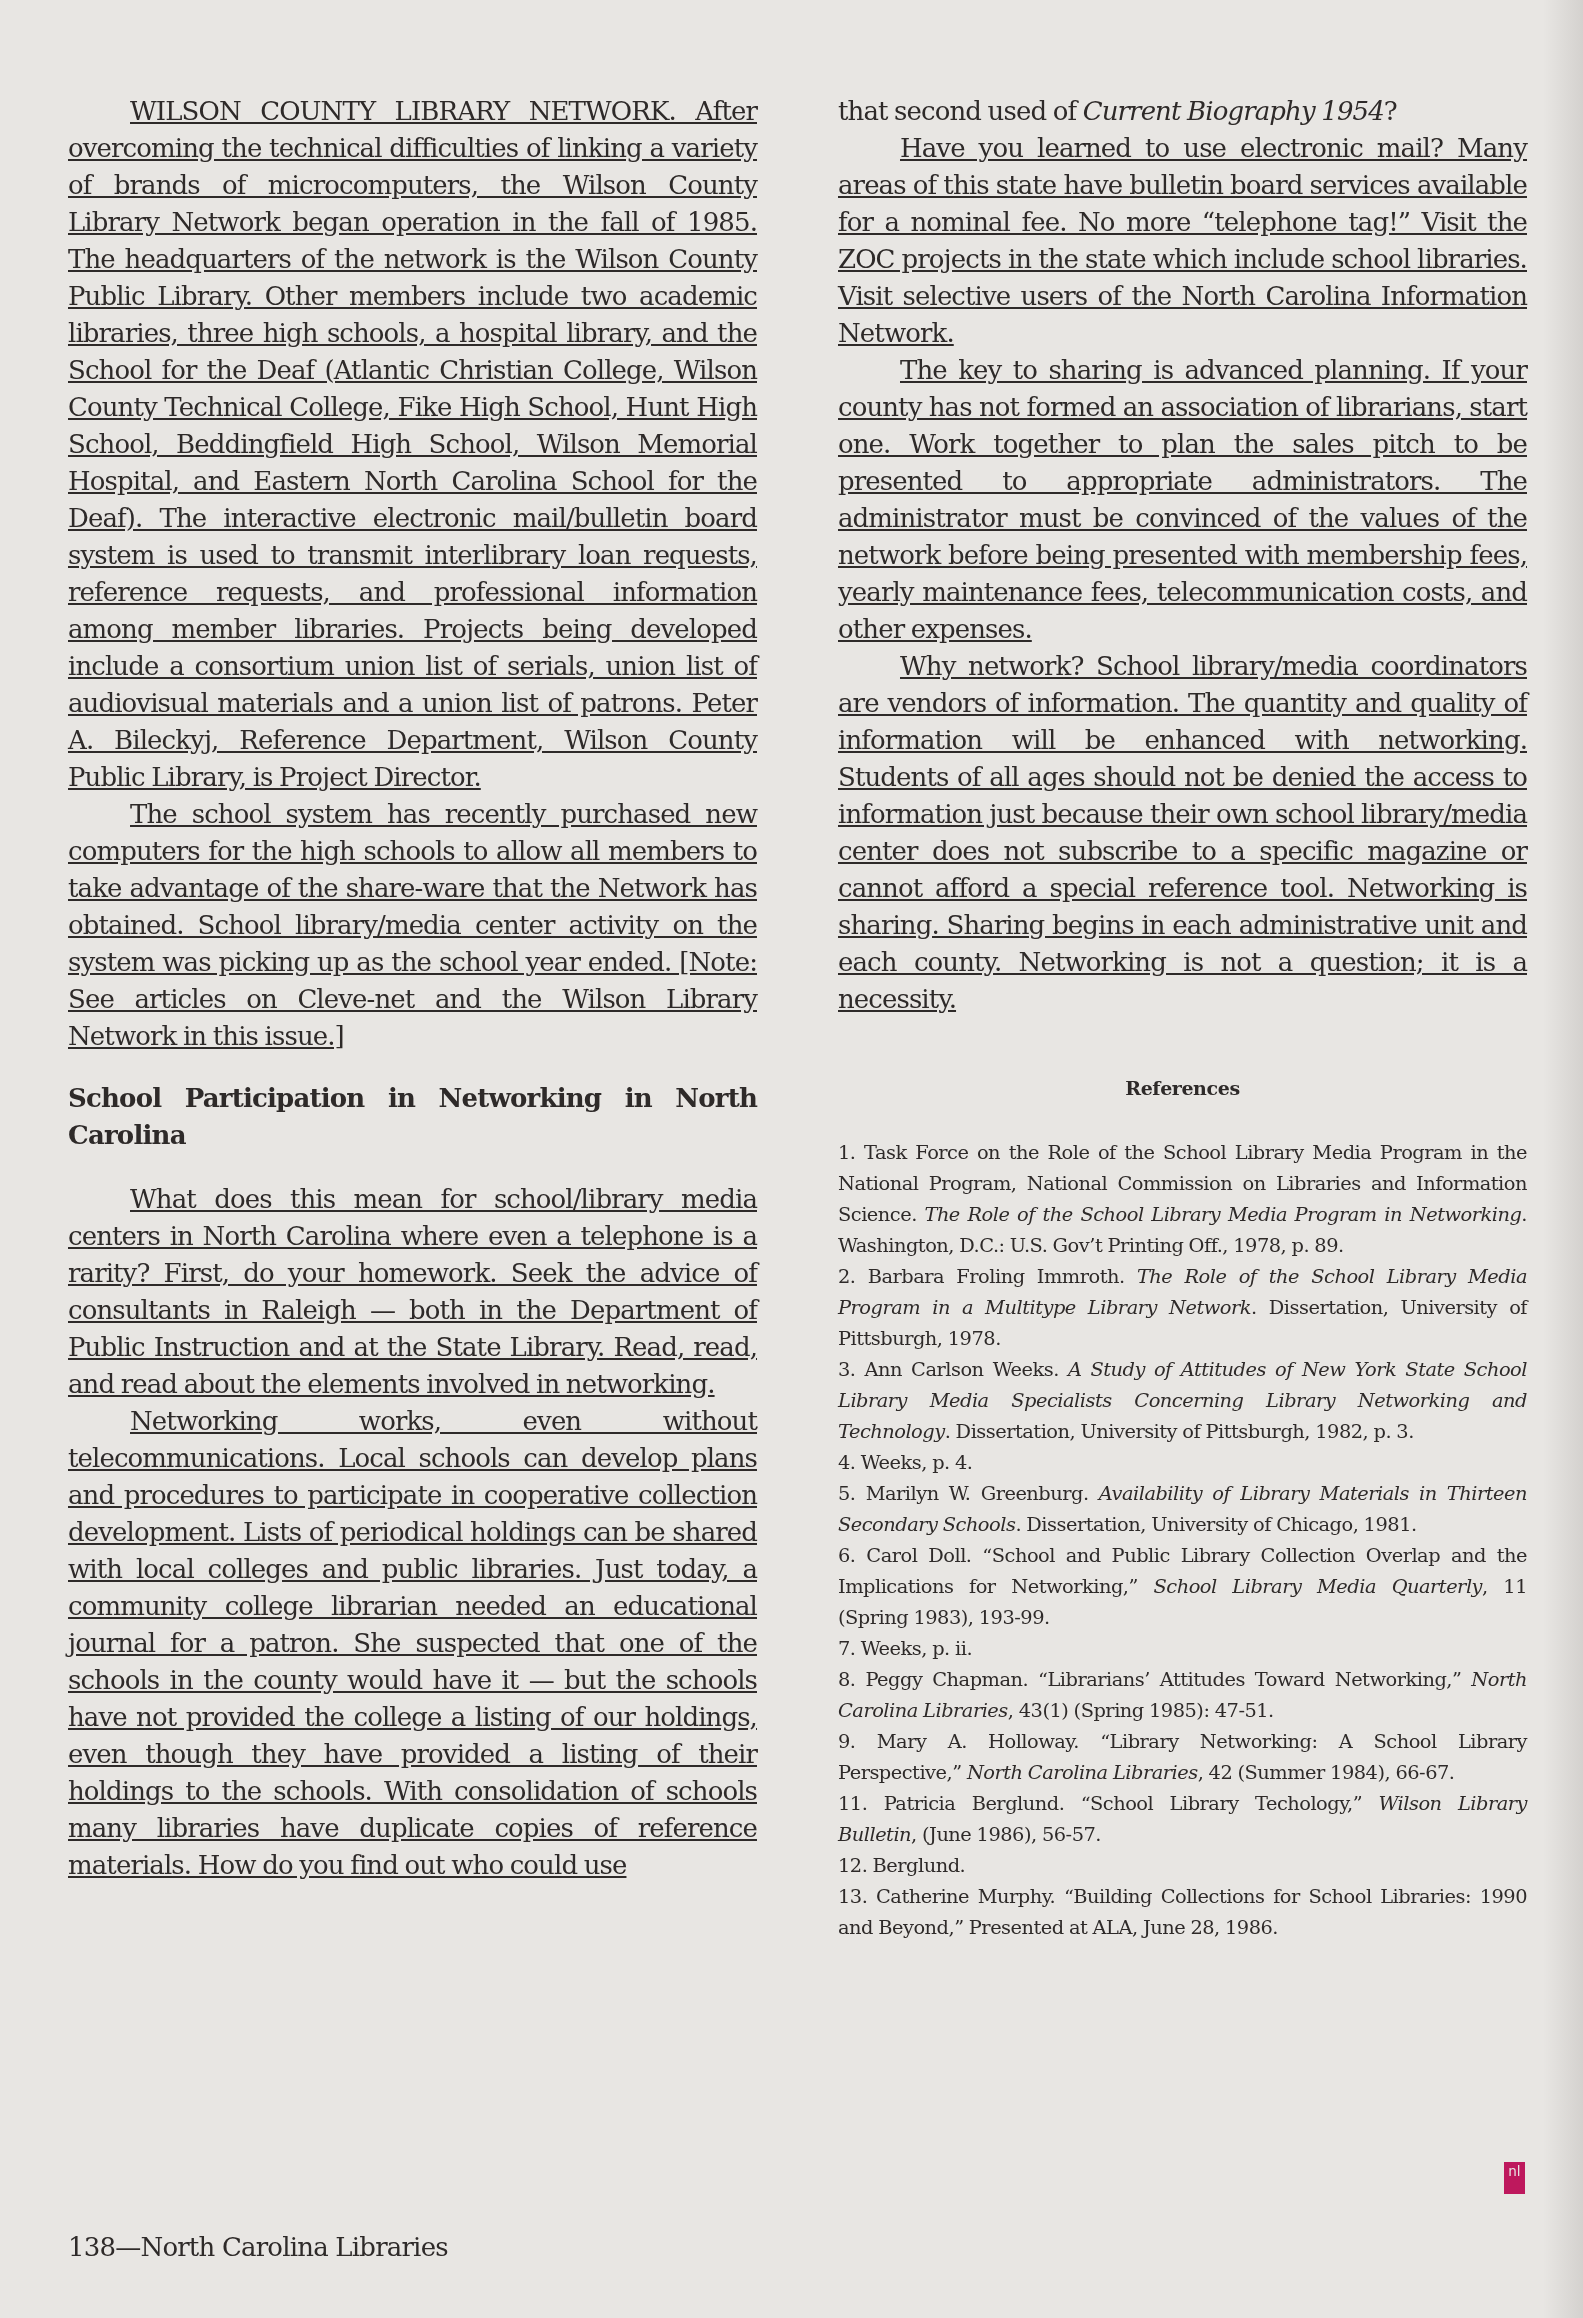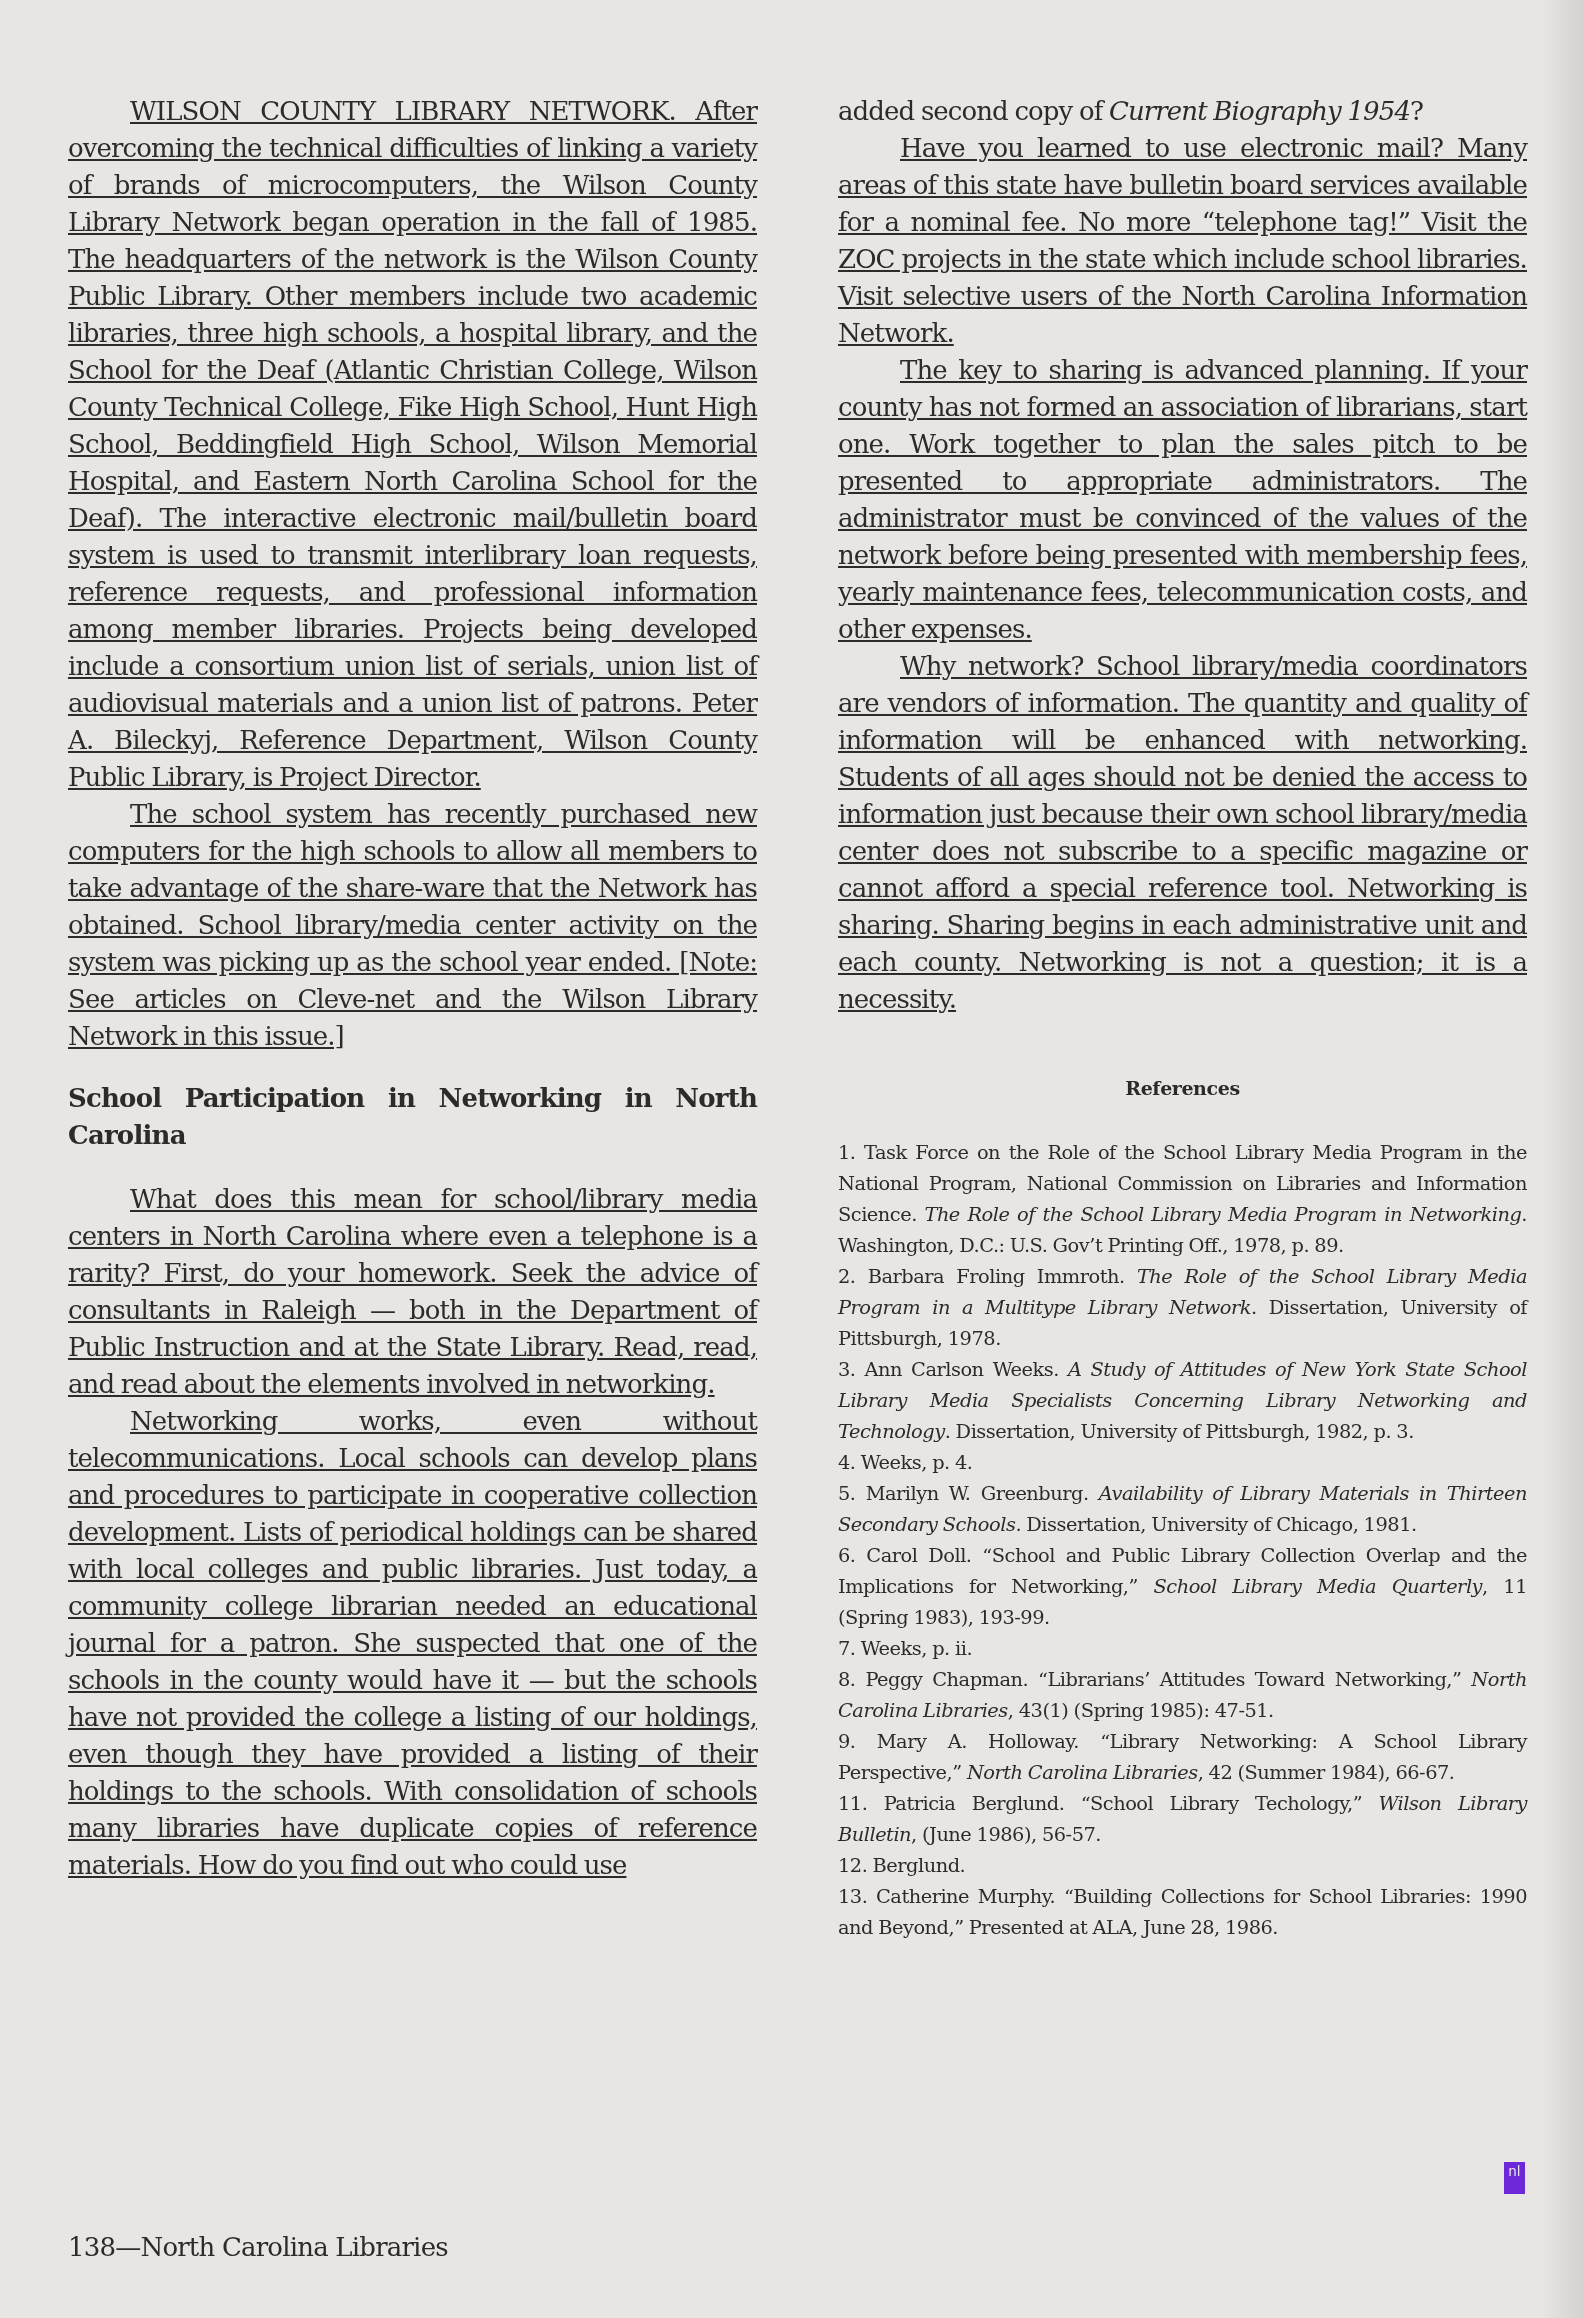--- a/index.html
+++ b/index.html
@@ -35,40 +35,40 @@
   }
   .refs { font-size: 19.4px; line-height: 31px; letter-spacing: -0.5px; word-spacing: -0.4px; }
   .refs p { margin: 0; text-align: justify; }
   em { font-style: italic; margin-top: 39px; }
   .footer {
     position: absolute; left: 68px; top: 2232px;
     font-size: 26px; letter-spacing: -0.8px;
   }
   .logo {
     position: absolute; left: 1504px; top: 2162px;
-    width: 20.6px; height: 32px; background: #6d28d9; color: #e8e6e3;
+    width: 20.6px; height: 32px; background: #be185d; color: #e8e6e3;
     font-family: "DejaVu Sans", sans-serif; font-size: 13.5px; line-height: 14.2px;
     text-align: center; box-sizing: border-box; padding-top: 1.6px;
   }
 </style>
 </head>
 <body>
 
 <div class="page-shade"></div>
 
 <div class="col col-left">
   <p class="indent">WILSON COUNTY LIBRARY NETWORK. After overcoming the technical difficulties of linking a variety of brands of microcomputers, the Wilson County Library Network began operation in the fall of 1985. The headquarters of the network is the Wilson County Public Library. Other members include two academic libraries, three high schools, a hospital library, and the School for the Deaf (Atlantic Christian College, Wilson County Technical College, Fike High School, Hunt High School, Beddingfield High School, Wilson Memorial Hospital, and Eastern North Carolina School for the Deaf). The interactive electronic mail/bulletin board system is used to transmit interlibrary loan requests, reference requests, and professional information among member libraries. Projects being developed include a consortium union list of serials, union list of audiovisual materials and a union list of patrons. Peter A. Bileckyj, Reference Department, Wilson County Public Library, is Project Director.</p>
   <p class="indent">The school system has recently purchased new computers for the high schools to allow all members to take advantage of the share-ware that the Network has obtained. School library/media center activity on the system was picking up as the school year ended. [Note: See articles on Cleve-net and the Wilson Library Network in this issue.]</p>
   <p class="section-heading">School Participation in Networking in North Carolina</p>
   <p class="indent">What does this mean for school/library media centers in North Carolina where even a telephone is a rarity? First, do your homework. Seek the advice of consultants in Raleigh — both in the Department of Public Instruction and at the State Library. Read, read, and read about the elements involved in networking.</p>
   <p class="indent">Networking works, even without telecommunications. Local schools can develop plans and procedures to participate in cooperative collection development. Lists of periodical holdings can be shared with local colleges and public libraries. Just today, a community college librarian needed an educational journal for a patron. She suspected that one of the schools in the county would have it — but the schools have not provided the college a listing of our holdings, even though they have provided a listing of their holdings to the schools. With consolidation of schools many libraries have duplicate copies of reference materials. How do you find out who could use</p>
 </div>
 
 <div class="col col-right">
-  <p><span>added second copy of </span><em>Current Biography 1954</em><span>?</span></p>
+  <p><span>that second used of </span><em>Current Biography 1954</em><span>?</span></p>
   <p class="indent">Have you learned to use electronic mail? Many areas of this state have bulletin board services available for a nominal fee. No more “telephone tag!” Visit the ZOC projects in the state which include school libraries. Visit selective users of the North Carolina Information Network.</p>
   <p class="indent">The key to sharing is advanced planning. If your county has not formed an association of librarians, start one. Work together to plan the sales pitch to be presented to appropriate administrators. The administrator must be convinced of the values of the network before being presented with membership fees, yearly maintenance fees, telecommunication costs, and other expenses.</p>
   <p class="indent">Why network? School library/media coordinators are vendors of information. The quantity and quality of information will be enhanced with networking. Students of all ages should not be denied the access to information just because their own school library/media center does not subscribe to a specific magazine or cannot afford a special reference tool. Networking is sharing. Sharing begins in each administrative unit and each county. Networking is not a question; it is a necessity.</p>
 
   <p class="refs-heading">References</p>
   <div class="refs">
     <p><span>1. Task Force on the Role of the School Library Media Program in the National Program, National Commission on Libraries and Information Science. </span><em>The Role of the School Library Media Program in Networking</em><span>. Washington, D.C.: U.S. Gov’t Printing Off., 1978, p. 89.</span></p>
     <p><span>2. Barbara Froling Immroth. </span><em>The Role of the School Library Media Program in a Multitype Library Network</em><span>. Dissertation, University of Pittsburgh, 1978.</span></p>
     <p><span>3. Ann Carlson Weeks. </span><em>A Study of Attitudes of New York State School Library Media Specialists Concerning Library Networking and Technology</em><span>. Dissertation, University of Pittsburgh, 1982, p. 3.</span></p>
     <p><span>4. Weeks, p. 4.</span></p>

